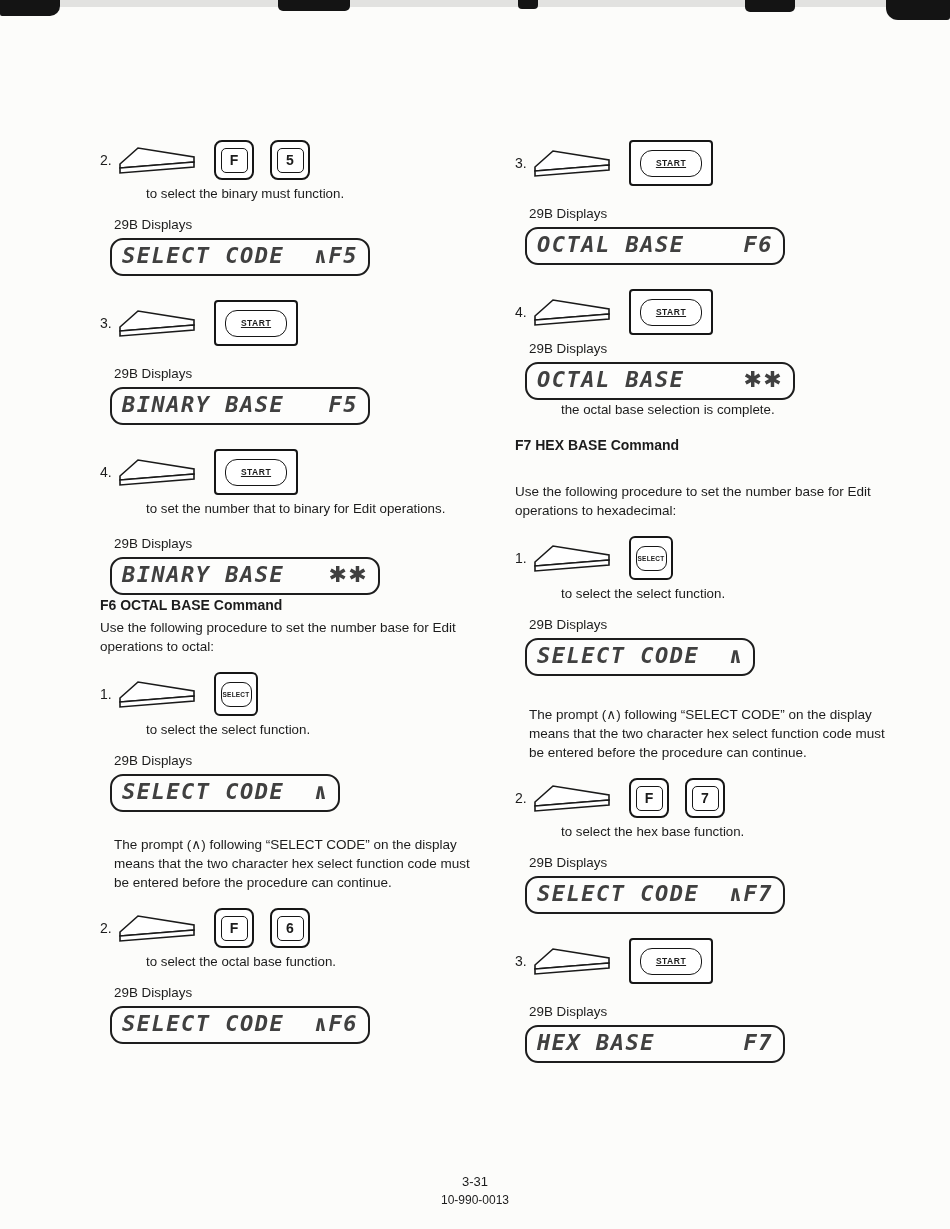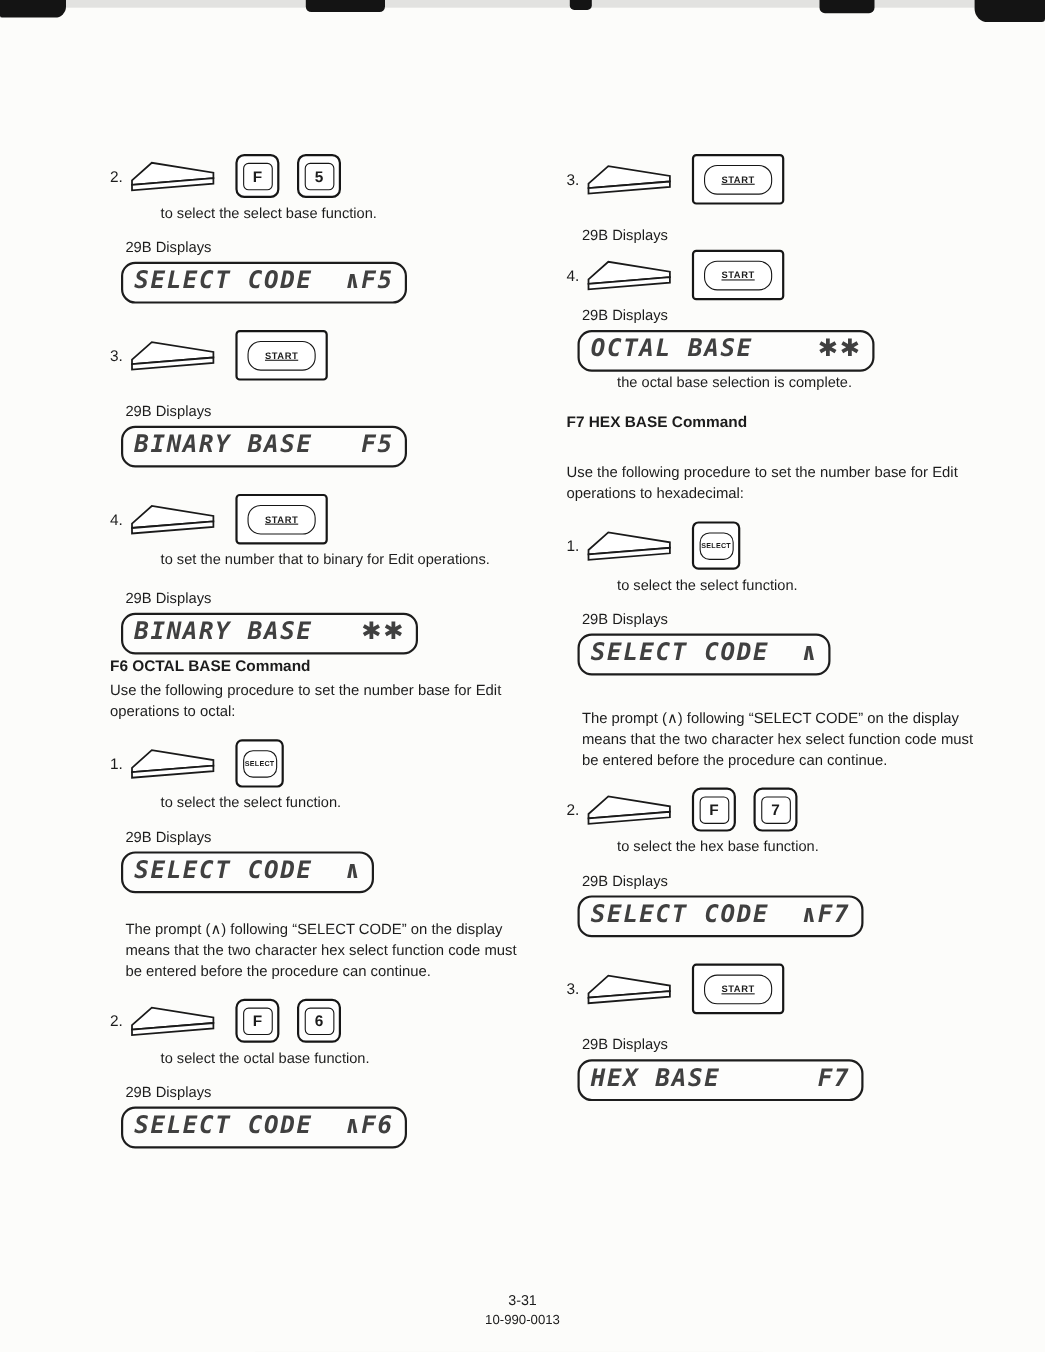--- a/index.html
+++ b/index.html
@@ -109,21 +109,21 @@
           </span>
         <span class="keys">
           <span class="keycap">
               <span class="keycap-inner">F</span>
             </span>
           <span class="keycap">
               <span class="keycap-inner">5</span>
             </span>
         </span>
       </div>
-      <div class="step-caption mb16">to select the select base function.</div>
+      <div class="step-caption mb16">to select the binary must function.</div>
 
       <div class="displays-label mb6">29B Displays</div>
       <div class="lcd-wrap mb24"><span class="lcd">SELECT CODE  ∧F5</span></div>
 
       <div class="step-row mb20">
         <span class="step-num">3.</span>
         <span class="wedge">
             <svg width="78" height="30" viewBox="0 0 78 30">
               <use href="#wedge-shape"></use>
             </svg>
@@ -212,20 +212,21 @@
             </svg>
           </span>
         <span class="keys">
           <span class="key-start">
               <span class="key-start-inner">START</span>
             </span>
         </span>
       </div>
 
       <div class="displays-label mb6">29B Displays</div>
+      <div class="lcd-wrap mb24"><span class="lcd">OCTAL BASE    F6</span></div>
 
       <div class="step-row mb6">
         <span class="step-num">4.</span>
         <span class="wedge">
             <svg width="78" height="30" viewBox="0 0 78 30">
               <use href="#wedge-shape"></use>
             </svg>
           </span>
         <span class="keys">
           <span class="key-start">

